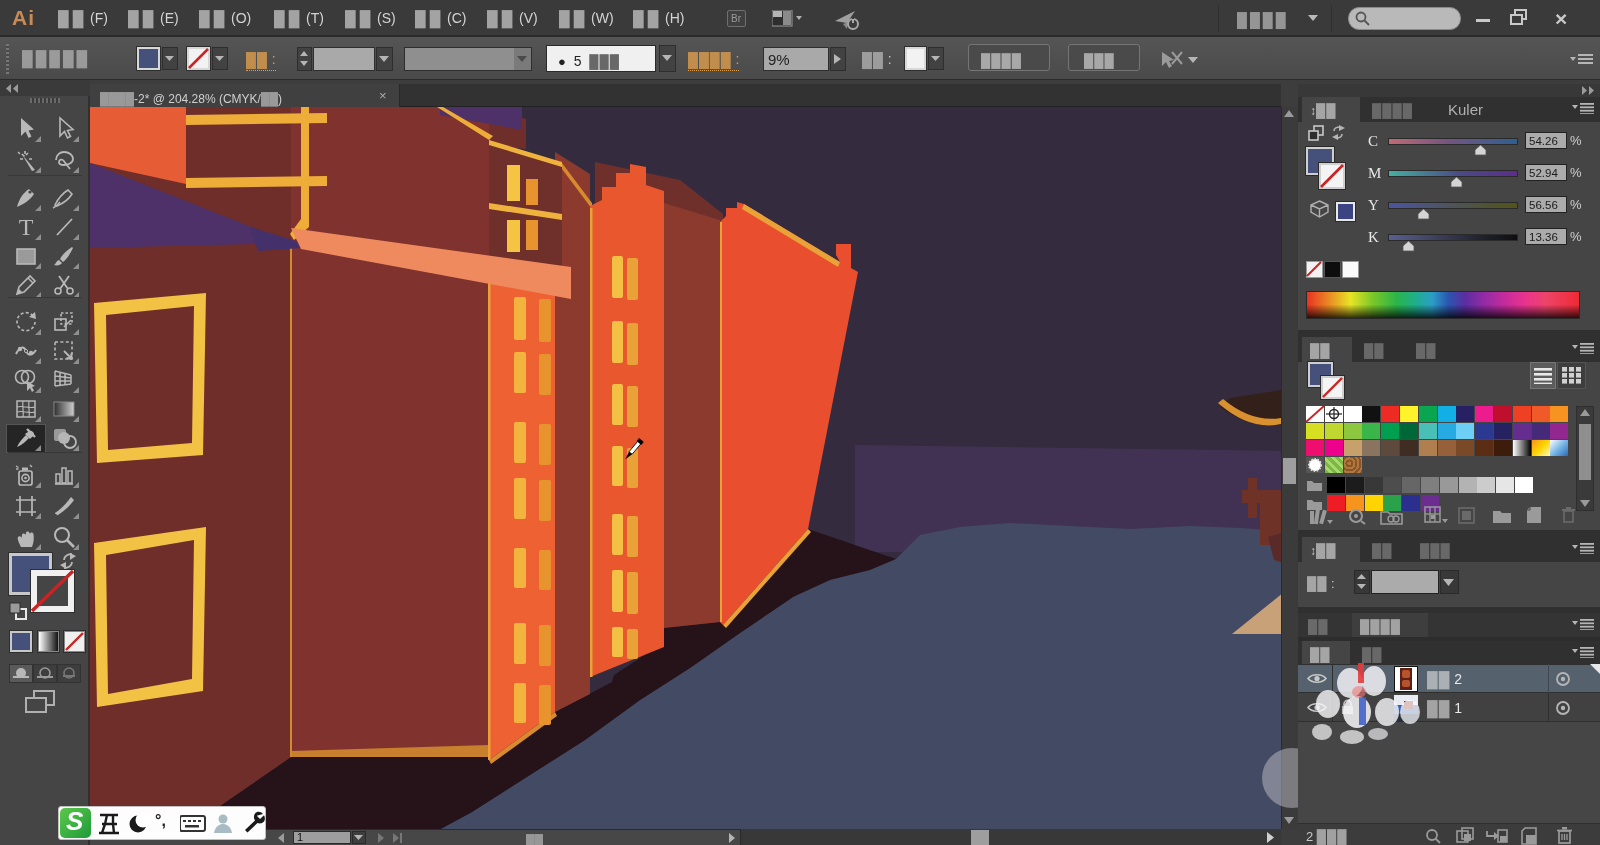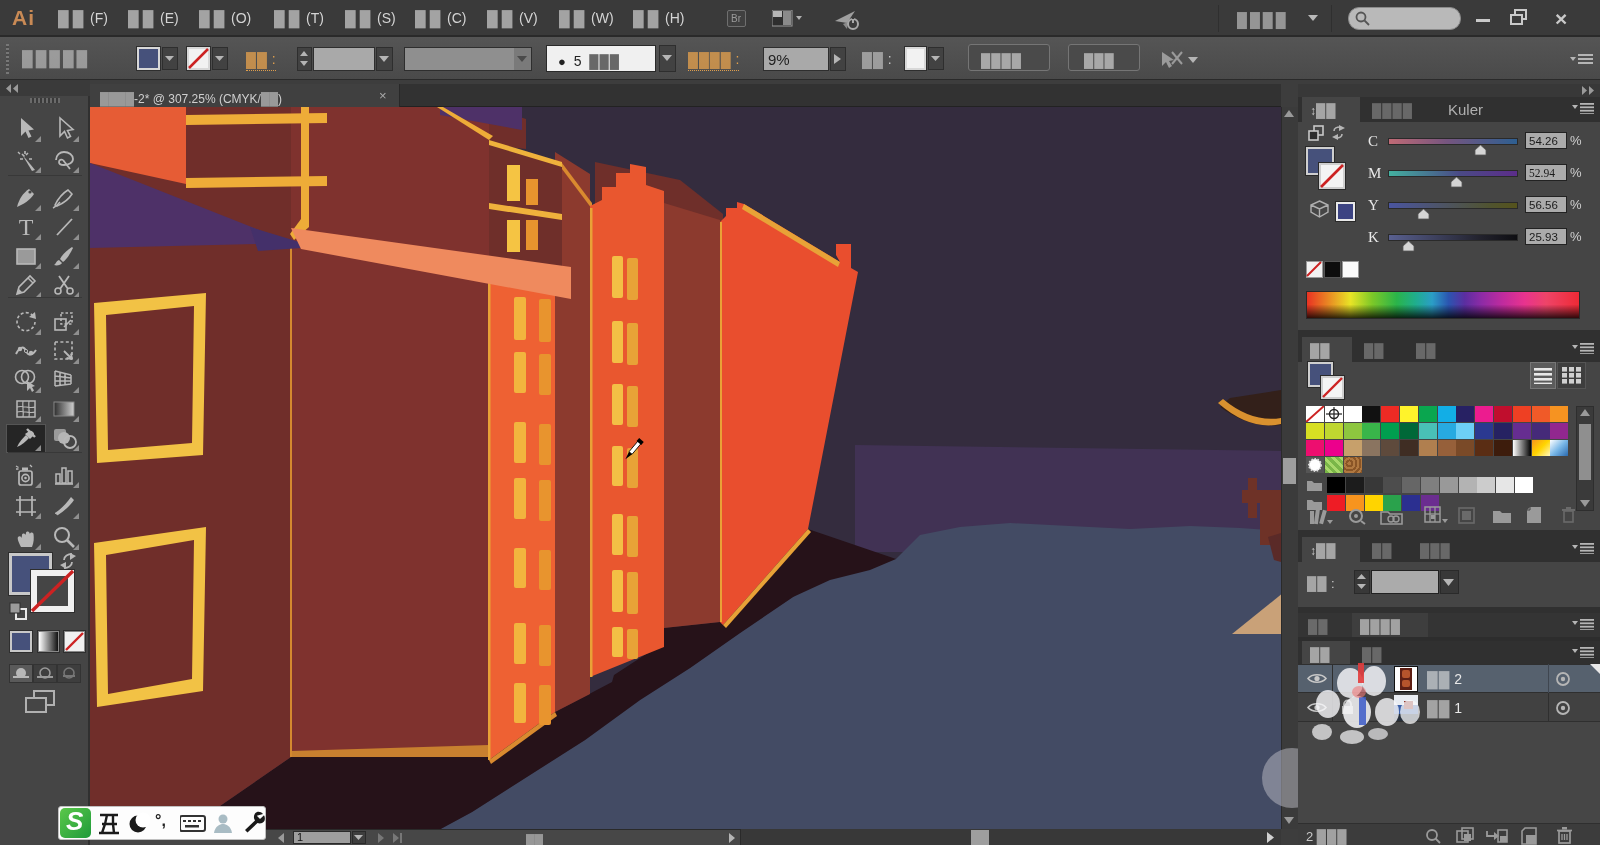--- a/index.html
+++ b/index.html
@@ -371,21 +371,21 @@
 <svg class="ab" style="left:61px;top:666px;" width="16" height="15" viewBox="0 0 16 15">
     <circle cx="8" cy="7" r="5" fill="none" stroke="#777" stroke-width="1.6"></circle>
     <rect x="2" y="9" width="12" height="2" fill="#777"></rect>
   </svg>
 <svg class="ab" style="left:25px;top:690px;" width="34" height="24" viewBox="0 0 34 24">
     <rect x="9" y="1" width="20" height="14" fill="none" stroke="#b0b0b0" stroke-width="2"></rect>
     <rect x="1" y="8" width="20" height="14" fill="#454545" stroke="#b0b0b0" stroke-width="2"></rect>
   </svg>
 <div class="ab" style="left:90px;top:84px;width:1191px;height:23px;background:#323232;border-bottom:1px solid #222;"></div>
 <div class="ab" style="left:90px;top:84px;width:310px;height:23px;background:#404040;border-right:1px solid #282828;"></div>
-<div class="tx" style="left:100px;top:89px;"><span style="font-size:12px;color:rgba(208,208,208,.62);letter-spacing:0px;vertical-align:middle;">████</span><span style="font-size:12px;color:#cfcfcf;">-2* @ 307.25% (CMYK/</span><span style="font-size:12px;color:rgba(208,208,208,.62);letter-spacing:0px;vertical-align:middle;">██</span><span style="font-size:12px;color:#cfcfcf;">)</span></div>
+<div class="tx" style="left:100px;top:89px;"><span style="font-size:12px;color:rgba(208,208,208,.62);letter-spacing:0px;vertical-align:middle;">████</span><span style="font-size:12px;color:#cfcfcf;">-2* @ 204.28% (CMYK/</span><span style="font-size:12px;color:rgba(208,208,208,.62);letter-spacing:0px;vertical-align:middle;">██</span><span style="font-size:12px;color:#cfcfcf;">)</span></div>
 <div class="tx" style="left:379px;top:88px;font-size:13px;color:#aaa;">×</div>
 <svg class="ab" style="left:90px;top:107px;" width="1191" height="722" viewBox="0 0 1191 722">
     <rect x="0" y="0" width="1191" height="722" fill="#342c3e"></rect>
     <path d="M765 338 L1191 344 L1191 445 L765 445 Z" fill="#413254"></path>
     <path d="M320 740 L334 731 L382 705 L440 668 L495 633 L550 593 L600 561 L650 526 L703 490 L740 463 L780 453 L806 452 L830 428 L870 420 L920 416 L980 419 L1040 422 L1100 419 L1150 421 L1191 424 L1191 740 Z" fill="#434b64"></path>
     <path d="M110 740 L130 699 L201 650 L399 645 L399 653 L465 605 L522 575 L524 568 L570 538 L573 521 L630 515 L633 518 L718 422 L806 452 L780 463 L740 473 L703 490 L650 526 L600 561 L550 593 L495 633 L440 668 L382 705 L334 731 L320 740 Z" fill="#261219"></path>
     <path d="M0 0 L399 0 L399 650 L201 650 L130 699 L110 740 L0 740 Z" fill="#702e2a"></path>
     <path d="M201 0 L399 0 L399 650 L201 650 Z" fill="#7f322e"></path>
     <path d="M201 644 L399 638 L399 650 L201 650 Z" fill="#c8802f"></path>
     <rect x="200" y="133" width="2" height="517" fill="#d4892f"></rect>
@@ -570,37 +570,37 @@
   </svg>
 <div class="ab" style="left:1525px;top:132px;width:42px;height:17px;background:#ababab;border:1px solid #222;"></div>
 <div class="tx" style="left:1529px;top:135px;font-size:11.5px;color:#1a1a1a;">54.26</div>
 <div class="tx" style="left:1570px;top:133px;font-size:13px;color:#d0d0d0;">%</div>
 <div class="tx" style="left:1368px;top:165px;font-family:'Liberation Serif',serif;font-size:15px;color:#e8e8e8;">M</div>
 <div class="ab" style="left:1388px;top:170px;width:130px;height:7px;background:linear-gradient(90deg,#43b0a0,#4a4a86 55%,#5c2d8a);border:1px solid #2a2a2a;"></div>
 <svg class="ab" style="left:1450px;top:177px;" width="13" height="11" viewBox="0 0 13 11">
     <path d="M6.5 0 L12 5 L12 10 L1 10 L1 5 Z" fill="#d5d5d5" stroke="#555" stroke-width="0.8"></path>
   </svg>
 <div class="ab" style="left:1525px;top:164px;width:42px;height:17px;background:#ababab;border:1px solid #222;"></div>
-<div class="tx" style="left:1529px;top:167px;font-size:11.5px;color:#1a1a1a;font-family:Liberation Serif, serif;">52.94</div>
+<div class="tx" style="left:1529px;top:167px;font-size:11.5px;color:#1a1a1a;">52.94</div>
 <div class="tx" style="left:1570px;top:165px;font-size:13px;color:#d0d0d0;">%</div>
 <div class="tx" style="left:1368px;top:197px;font-family:'Liberation Serif',serif;font-size:15px;color:#e8e8e8;">Y</div>
 <div class="ab" style="left:1388px;top:202px;width:130px;height:7px;background:linear-gradient(90deg,#4a55a0,#50532e 80%,#55531c);border:1px solid #2a2a2a;"></div>
 <svg class="ab" style="left:1417px;top:209px;" width="13" height="11" viewBox="0 0 13 11">
     <path d="M6.5 0 L12 5 L12 10 L1 10 L1 5 Z" fill="#d5d5d5" stroke="#555" stroke-width="0.8"></path>
   </svg>
 <div class="ab" style="left:1525px;top:196px;width:42px;height:17px;background:#ababab;border:1px solid #222;"></div>
 <div class="tx" style="left:1529px;top:199px;font-size:11.5px;color:#1a1a1a;">56.56</div>
 <div class="tx" style="left:1570px;top:197px;font-size:13px;color:#d0d0d0;">%</div>
 <div class="tx" style="left:1368px;top:229px;font-family:'Liberation Serif',serif;font-size:15px;color:#e8e8e8;">K</div>
 <div class="ab" style="left:1388px;top:234px;width:130px;height:7px;background:linear-gradient(90deg,#596090,#23232e 70%,#0e0e12);border:1px solid #2a2a2a;"></div>
 <svg class="ab" style="left:1402px;top:241px;" width="13" height="11" viewBox="0 0 13 11">
     <path d="M6.5 0 L12 5 L12 10 L1 10 L1 5 Z" fill="#d5d5d5" stroke="#555" stroke-width="0.8"></path>
   </svg>
 <div class="ab" style="left:1525px;top:228px;width:42px;height:17px;background:#ababab;border:1px solid #222;"></div>
-<div class="tx" style="left:1529px;top:231px;font-size:11.5px;color:#1a1a1a;">25.93</div>
+<div class="tx" style="left:1529px;top:231px;font-size:11.5px;color:#1a1a1a;">13.36</div>
 <div class="tx" style="left:1570px;top:229px;font-size:13px;color:#d0d0d0;">%</div>
 <div class="ab" style="left:1306px;top:261px;width:17px;height:17px;background:#f2f2f2;border:1px solid #999;"></div>
 <svg class="ab" style="left:1306px;top:261px;" width="17" height="17" viewBox="0 0 17 17">
     <line x1="1" y1="15" x2="15" y2="1" stroke="#cc2222" stroke-width="2"></line>
   </svg>
 <div class="ab" style="left:1324px;top:261px;width:17px;height:17px;background:#0d0d0d;border:1px solid #555;"></div>
 <div class="ab" style="left:1342px;top:261px;width:17px;height:17px;background:#fbfbfb;border:1px solid #999;"></div>
 <div class="ab" style="left:1306px;top:291px;width:274px;height:28px;background:linear-gradient(to top,rgba(0,0,0,.8),rgba(0,0,0,0) 52%),linear-gradient(90deg,#e93223,#e98a23 8%,#e8e426 16%,#7cc828 24%,#2ab44a 33%,#1fae8e 40%,#2b9ec6 46%,#2b55b0 52%,#5b2ea0 58%,#8c2ba6 64%,#c02b9e 72%,#e8338e 80%,#ee4468 88%,#ee2a35 100%);border:1px solid #2a2a2a;"></div>
 <div class="ab" style="left:1298px;top:330px;width:302px;height:7px;background:#303030;"></div>
 <div class="ab" style="left:1298px;top:337px;width:302px;height:25px;background:#303030;"></div>

